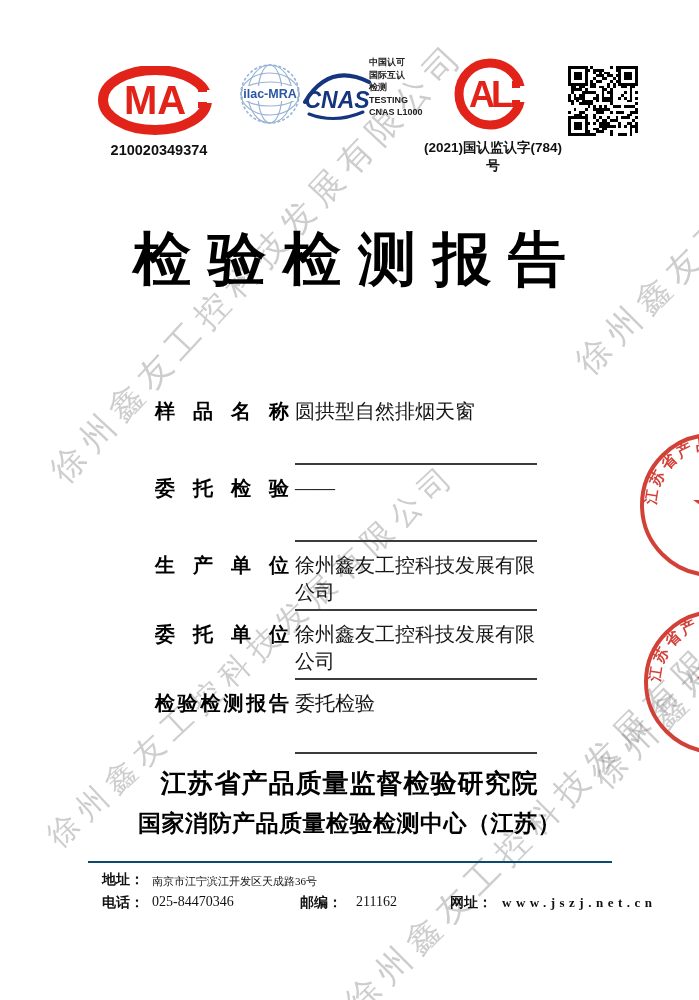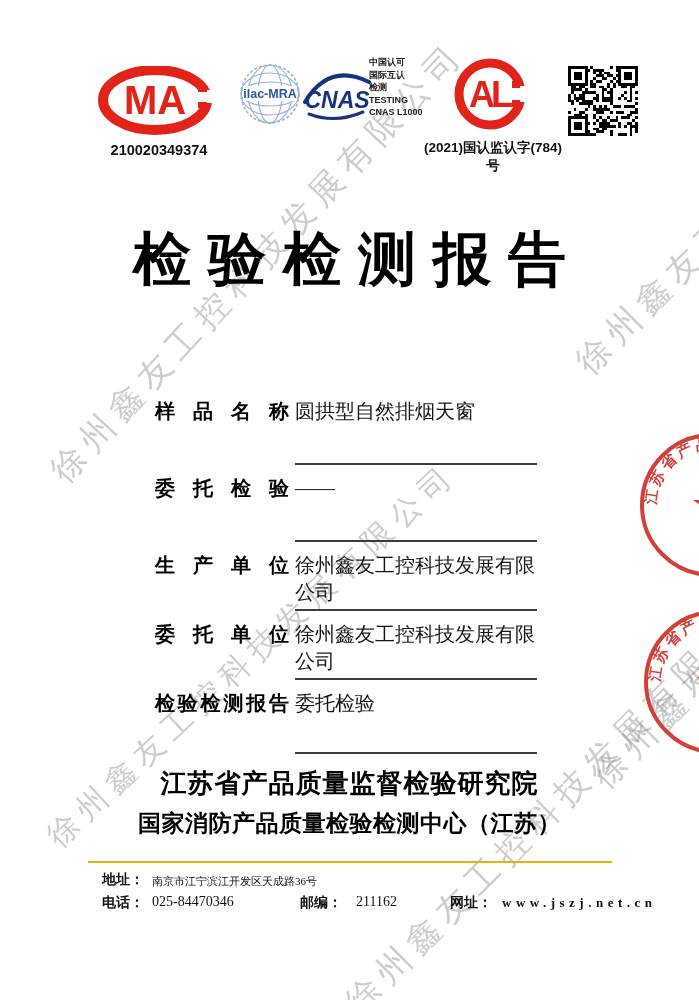--- a/index.html
+++ b/index.html
@@ -38,21 +38,21 @@
   .pb-lg{padding-bottom:38px;}
   .pb-sm{padding-bottom:3px;}
   .pb-md{padding-bottom:35px;}
 
   
   .inst{position:absolute;left:0;top:766px;width:699px;text-align:center;z-index:3;color:#000;}
   .inst-l1{font-size:26px;font-weight:900;letter-spacing:1px;margin-bottom:7px;}
   .inst-l2{font-size:23px;font-weight:900;letter-spacing:0.5px;}
 
   
-  .contact{position:absolute;left:88px;top:861px;width:524px;border-top:2px solid #eab308;z-index:3;
+  .contact{position:absolute;left:88px;top:861px;width:524px;border-top:2px solid #0c4a6e;z-index:3;
            font-family:"Liberation Serif",serif;color:#111;text-decoration:underline;}
   .c-item{position:absolute;white-space:nowrap;}
   .c-label{font-weight:bold;font-size:14px;}
   .c-val{font-size:14px;}
   .c-val-sm{font-size:11px;}
   .c-web{font-size:13px;letter-spacing:4.5px;font-weight:bold;}
 
   
   .stamp{position:absolute;z-index:2;opacity:0.92;}
 

